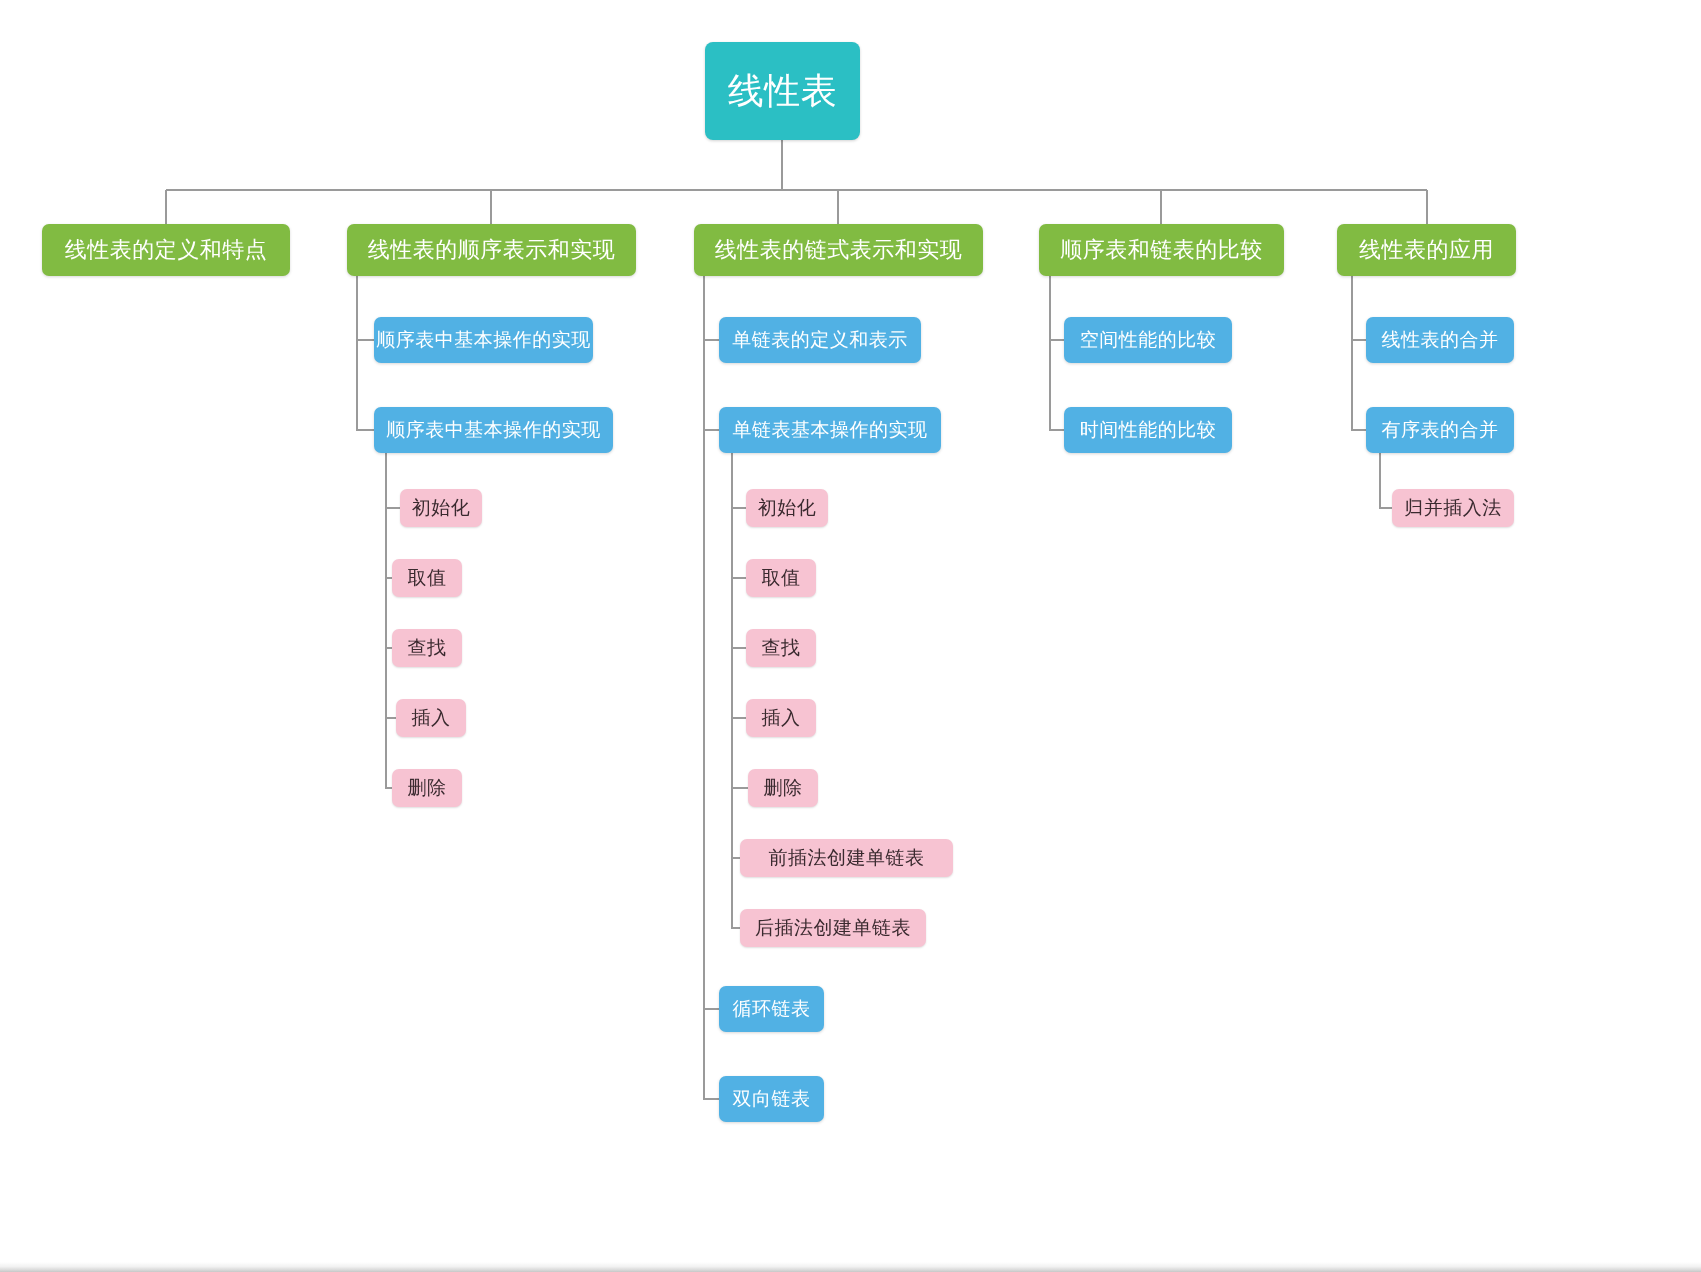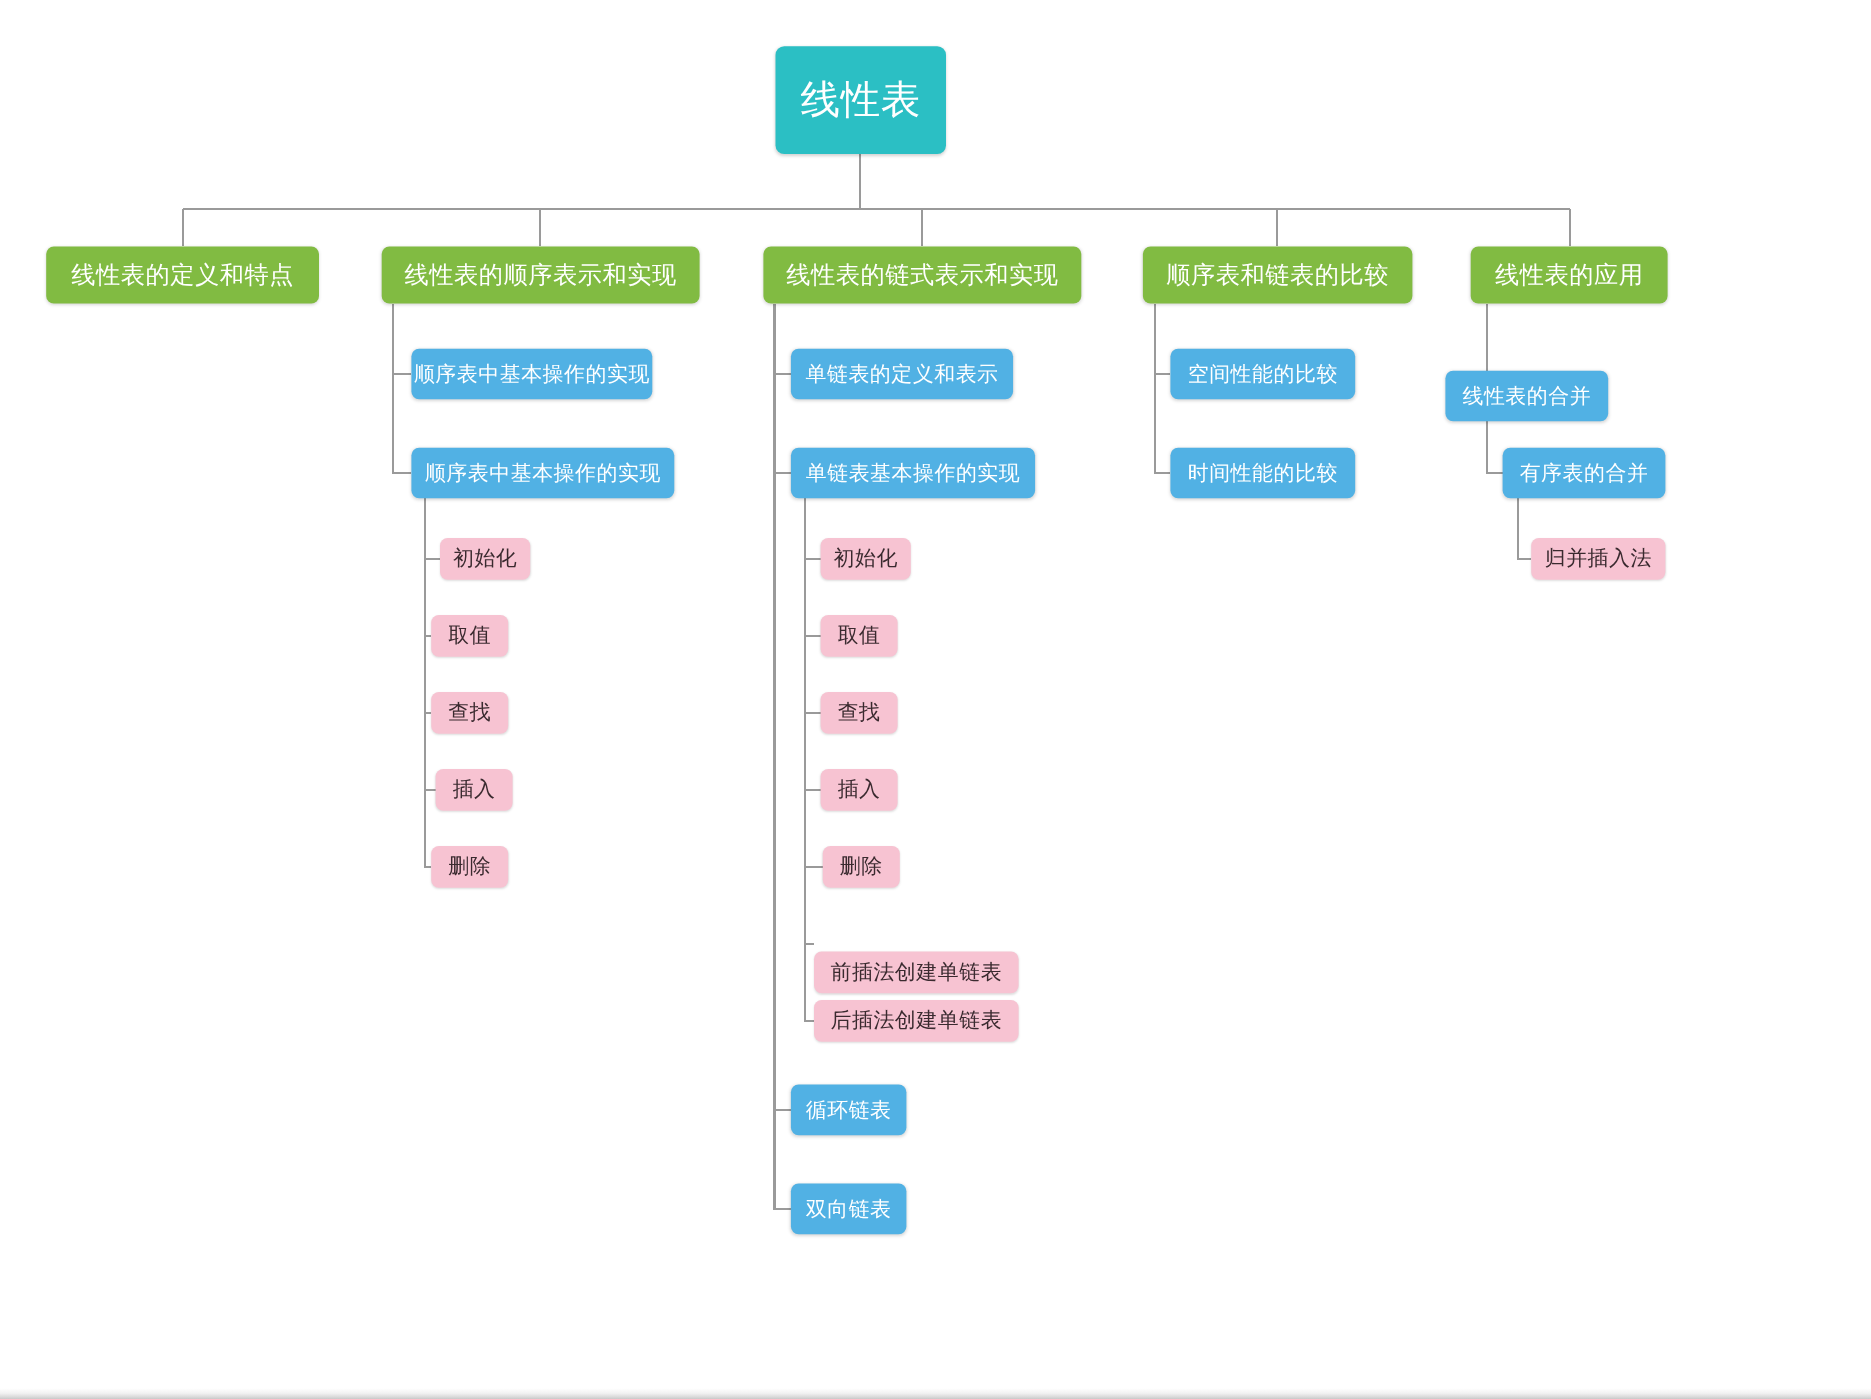--- a/index.html
+++ b/index.html
@@ -146,29 +146,29 @@
       <div class="node node-l4" style="left: 396px; top: 699px; width: 70px; height: 38px;">插入</div>
       <div class="node node-l4" style="left: 392px; top: 769px; width: 70px; height: 38px;">删除</div>
       <div class="node node-l2" style="left: 694px; top: 224px; width: 289px; height: 52px;">线性表的链式表示和实现</div>
       <div class="node node-l3" style="left: 719px; top: 317px; width: 202px; height: 46px;">单链表的定义和表示</div>
       <div class="node node-l3" style="left: 719px; top: 407px; width: 222px; height: 46px;">单链表基本操作的实现</div>
       <div class="node node-l4" style="left: 746px; top: 489px; width: 82px; height: 38px;">初始化</div>
       <div class="node node-l4" style="left: 746px; top: 559px; width: 70px; height: 38px;">取值</div>
       <div class="node node-l4" style="left: 746px; top: 629px; width: 70px; height: 38px;">查找</div>
       <div class="node node-l4" style="left: 746px; top: 699px; width: 70px; height: 38px;">插入</div>
       <div class="node node-l4" style="left: 748px; top: 769px; width: 70px; height: 38px;">删除</div>
-      <div class="node node-l4" style="left: 740px; top: 865px; width: 186px; height: 38px; text-align: right;">前插法创建单链表</div>
+      <div class="node node-l4" style="left: 740px; top: 839px; width: 213px; height: 38px; text-align: right;">前插法创建单链表</div>
       <div class="node node-l4" style="left: 740px; top: 909px; width: 186px; height: 38px;">后插法创建单链表</div>
       <div class="node node-l3" style="left: 719px; top: 986px; width: 105px; height: 46px;">循环链表</div>
       <div class="node node-l3" style="left: 719px; top: 1076px; width: 105px; height: 46px;">双向链表</div>
       <div class="node node-l2" style="left: 1039px; top: 224px; width: 245px; height: 52px;">顺序表和链表的比较</div>
       <div class="node node-l3" style="left: 1064px; top: 317px; width: 168px; height: 46px; text-align: right;">空间性能的比较</div>
       <div class="node node-l3" style="left: 1064px; top: 407px; width: 168px; height: 46px;">时间性能的比较</div>
       <div class="node node-l2" style="left: 1337px; top: 224px; width: 179px; height: 52px;">线性表的应用</div>
-      <div class="node node-l3" style="left: 1314px; top: 317px; width: 148px; height: 46px; margin-top: 20px;">线性表的合并</div>
+      <div class="node node-l3" style="left: 1366px; top: 317px; width: 148px; height: 46px;">线性表的合并</div>
       <div class="node node-l3" style="left: 1366px; top: 407px; width: 148px; height: 46px;">有序表的合并</div>
       <div class="node node-l4" style="left: 1392px; top: 489px; width: 122px; height: 38px;">归并插入法</div>
     </div>
 
 
   <div class="right-edge"></div>
   <div class="page-edge"></div>
 </div>
 
 </body></html>

